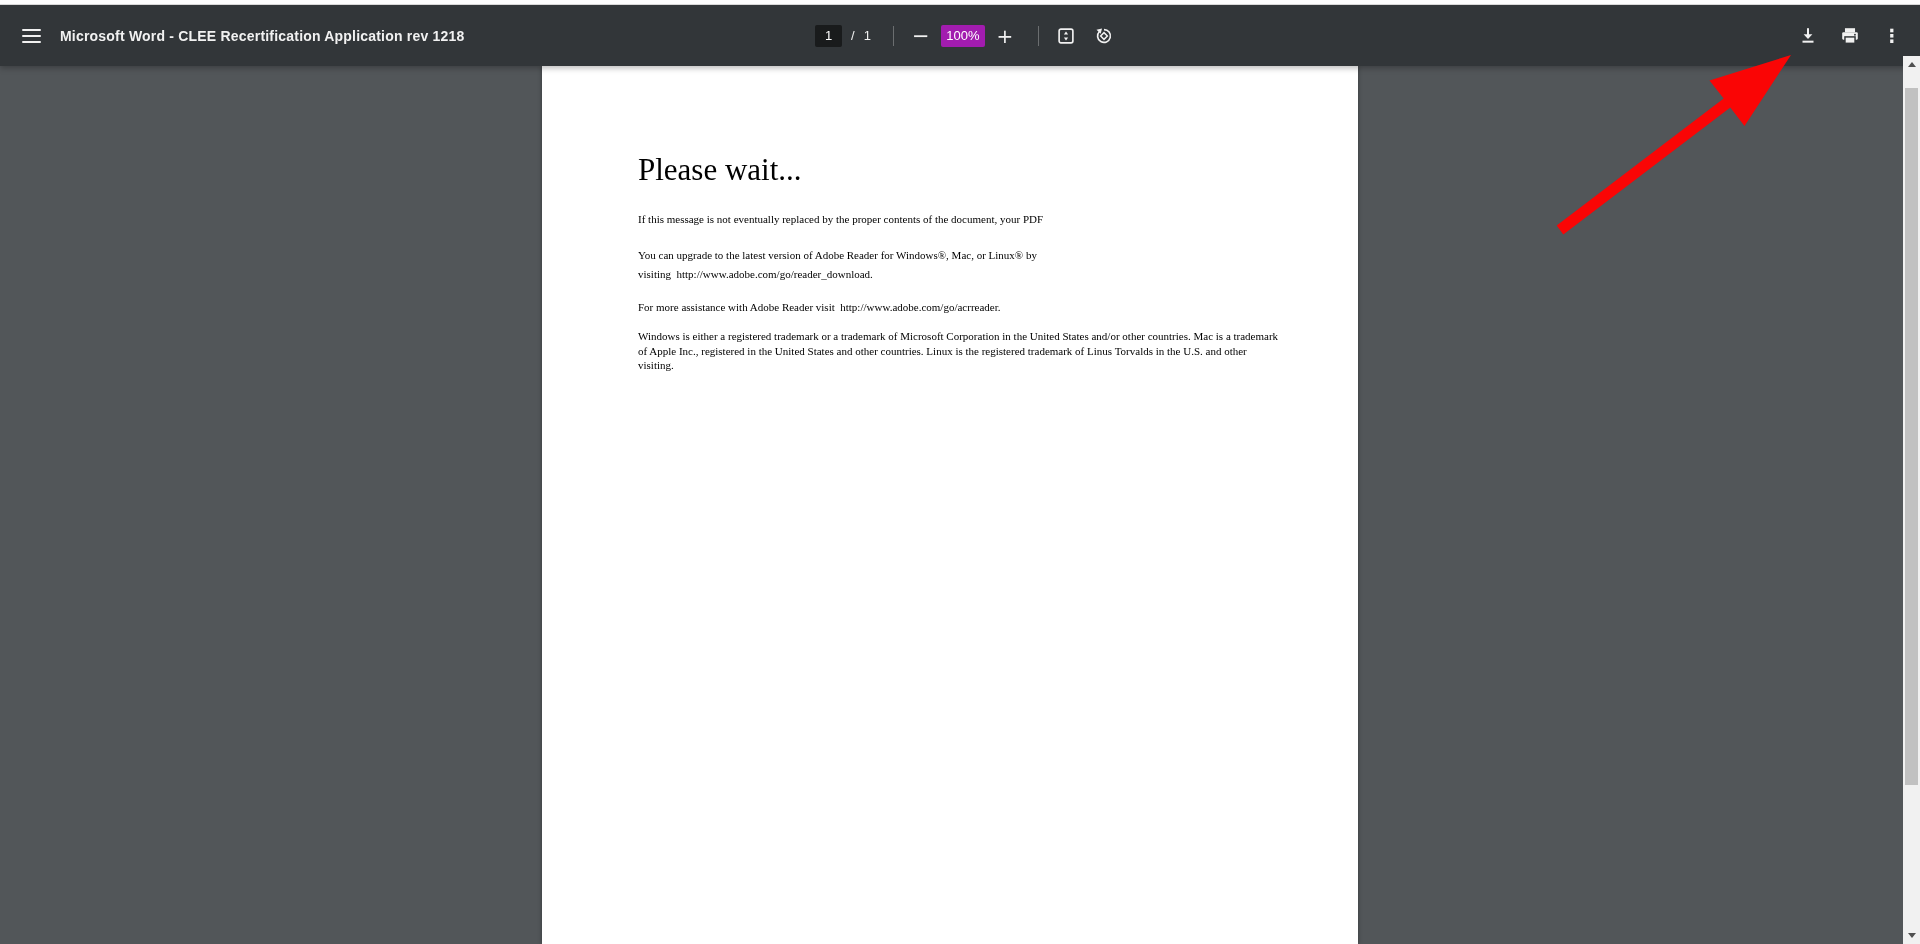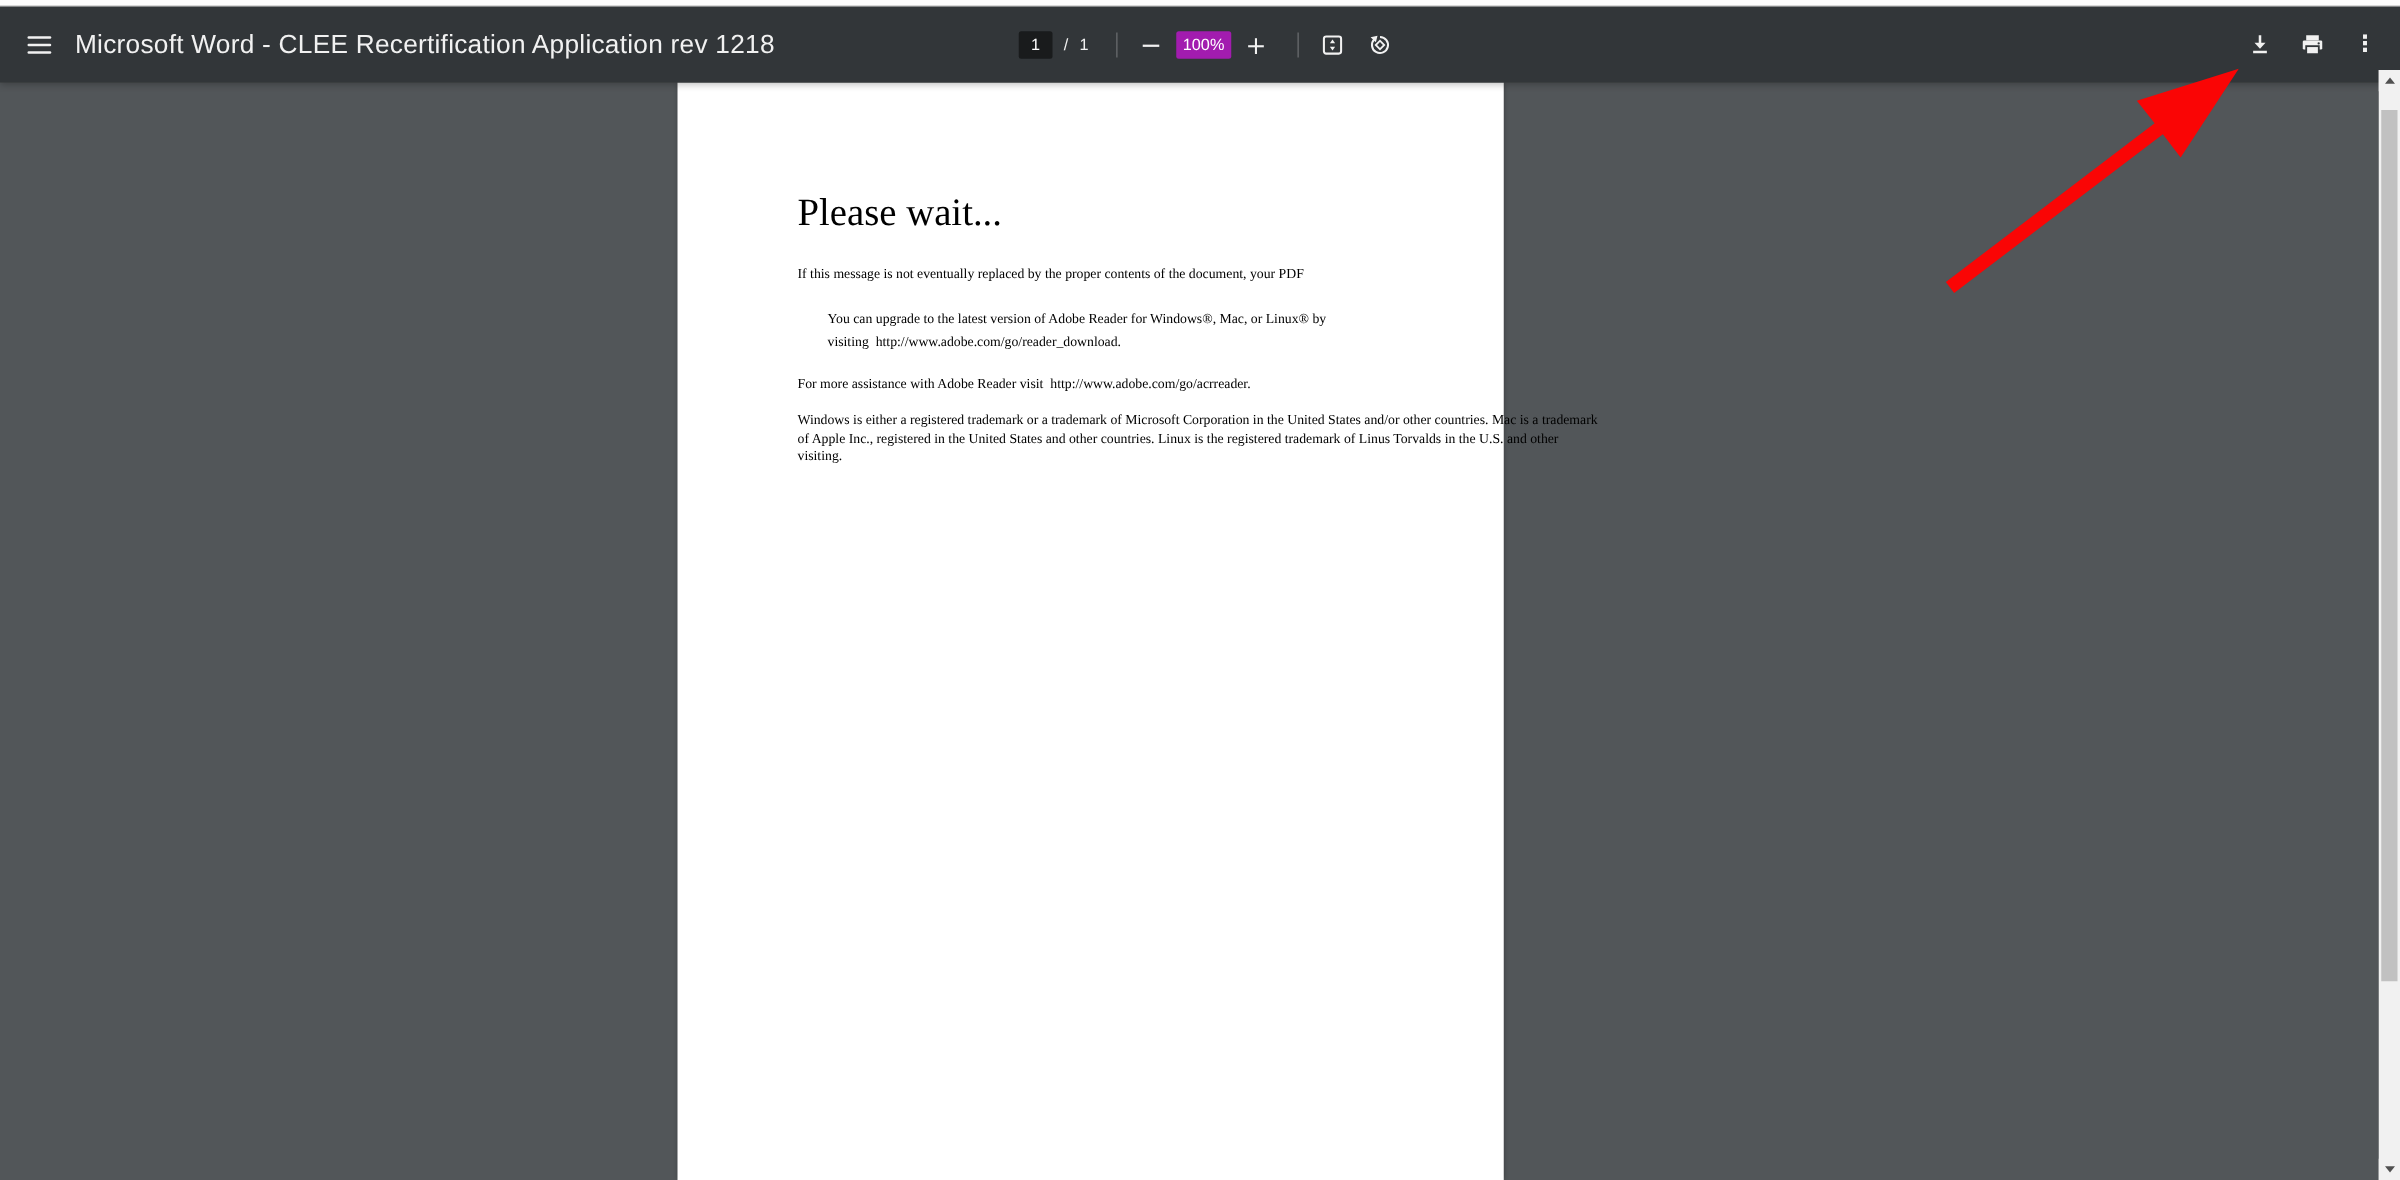--- a/index.html
+++ b/index.html
@@ -6,48 +6,48 @@
   html, body { width: 1920px; height: 944px; overflow: hidden; background: #525659; font-family: "Liberation Sans", sans-serif; }
   .stage { position: relative; width: 1920px; height: 944px; }
 
   
   .top-strip { position: absolute; top: 0; left: 0; width: 1920px; height: 5px; background: #fdfdfd; border-bottom: 1px solid #d8d8d8; z-index: 6; }
 
   
   .toolbar { position: absolute; top: 5px; left: 0; width: 1920px; height: 61px; background: #323639; display: flex; align-items: center; z-index: 5; box-shadow: 0 2px 6px rgba(0,0,0,0.28); }
   .menu-button { margin-left: 12px; width: 38px; height: 38px; border: none; background: transparent; display: flex; flex-direction: column; justify-content: center; align-items: center; gap: 4px; cursor: pointer; }
   .menu-button .bar { width: 19px; height: 2px; background: #f1f1f1; border-radius: 1px; }
-  .doc-title { margin-left: 10px; color: #f1f1f1; font-size: 21px; font-weight: 400; letter-spacing: 0.2px; white-space: nowrap; }
+  .doc-title { margin-left: 10px; color: #f1f1f1; font-size: 14px; font-weight: 700; letter-spacing: 0.2px; white-space: nowrap; }
 
   .center-controls { position: absolute; left: 815px; top: 0; height: 61px; display: flex; align-items: center; }
   .page-input { width: 27px; height: 22px; background: #191b1c; border: none; border-radius: 2px; color: #ffffff; font-size: 13px; text-align: center; font-family: "Liberation Sans", sans-serif; }
   .page-sep { color: #f1f1f1; font-size: 13px; margin-left: 9px; }
   .page-total { color: #f1f1f1; font-size: 13px; margin-left: 9px; }
   .vsep { width: 1px; height: 20px; background: rgba(255,255,255,0.28); margin-left: 22px; }
   .tool-btn { background: transparent; border: none; color: #f1f1f1; cursor: pointer; display: flex; align-items: center; justify-content: center; padding: 0; }
   .zoom-out-btn { margin-left: 16px; width: 22px; height: 22px; font-size: 21px; font-family: "DejaVu Sans", sans-serif; }
   .zoom-input { margin-left: 9px; width: 44px; height: 22px; background: #a21caf; border: none; border-radius: 2px; color: #ffffff; font-size: 13px; text-align: center; font-family: "Liberation Sans", sans-serif; }
   .zoom-in-btn { margin-left: 9px; width: 22px; height: 22px; font-size: 20px; font-family: "DejaVu Sans", sans-serif; }
   .fit-btn { margin-left: 15px; width: 24px; height: 24px; }
   .rotate-btn { margin-left: 14px; width: 24px; height: 24px; }
 
   .right-controls { position: absolute; right: 16px; top: 0; height: 61px; display: flex; align-items: center; gap: 18px; }
   .right-controls .tool-btn { width: 24px; height: 24px; }
   .more-btn { font-size: 18px; font-weight: bold; font-family: "DejaVu Sans", sans-serif; }
 
   
   .viewer { position: absolute; top: 66px; left: 0; width: 1920px; height: 878px; background: #525659; }
 
-  .pdf-page { position: absolute; left: 542px; top: 66px; width: 661px; height: 878px; background: #ffffff; box-shadow: 0 0 4px rgba(0,0,0,0.35); z-index: 1; }
+  .pdf-page { position: absolute; left: 542px; top: 66px; width: 816px; height: 878px; background: #ffffff; box-shadow: 0 0 4px rgba(0,0,0,0.35); z-index: 1; }
   .doc-content { position: absolute; left: 96px; top: 85px; width: 650px; color: #000; font-family: "Liberation Serif", serif; }
   .doc-heading { font-size: 31px; font-weight: normal; line-height: 37px; margin-bottom: 22px; }
   .doc-para { font-size: 11px; line-height: 19px; }
   .doc-para .line { white-space: pre-wrap; }
   .para-1 { margin-bottom: 17px; }
-  .para-2 { margin-bottom: 14px; margin-left: 24px; }
+  .para-2 { margin-bottom: 14px; }
   .para-3 { margin-bottom: 12px; }
   .fine-print { font-size: 11px; line-height: 14.5px; }
   .fine-print .line { white-space: pre-wrap; }
 
   
   .scrollbar { position: absolute; top: 56px; right: 0; width: 17px; height: 888px; background: #f1f1f1; z-index: 7; }
   .sb-btn { position: absolute; left: 0; width: 17px; height: 17px; background: #f1f1f1; border: none; cursor: pointer; display: flex; align-items: center; justify-content: center; padding: 0; }
   .sb-btn-up { top: 0; }
   .sb-btn-down { bottom: 0; }
   .tri-up { width: 0; height: 0; border-left: 4px solid transparent; border-right: 4px solid transparent; border-bottom: 5px solid #505050; }

